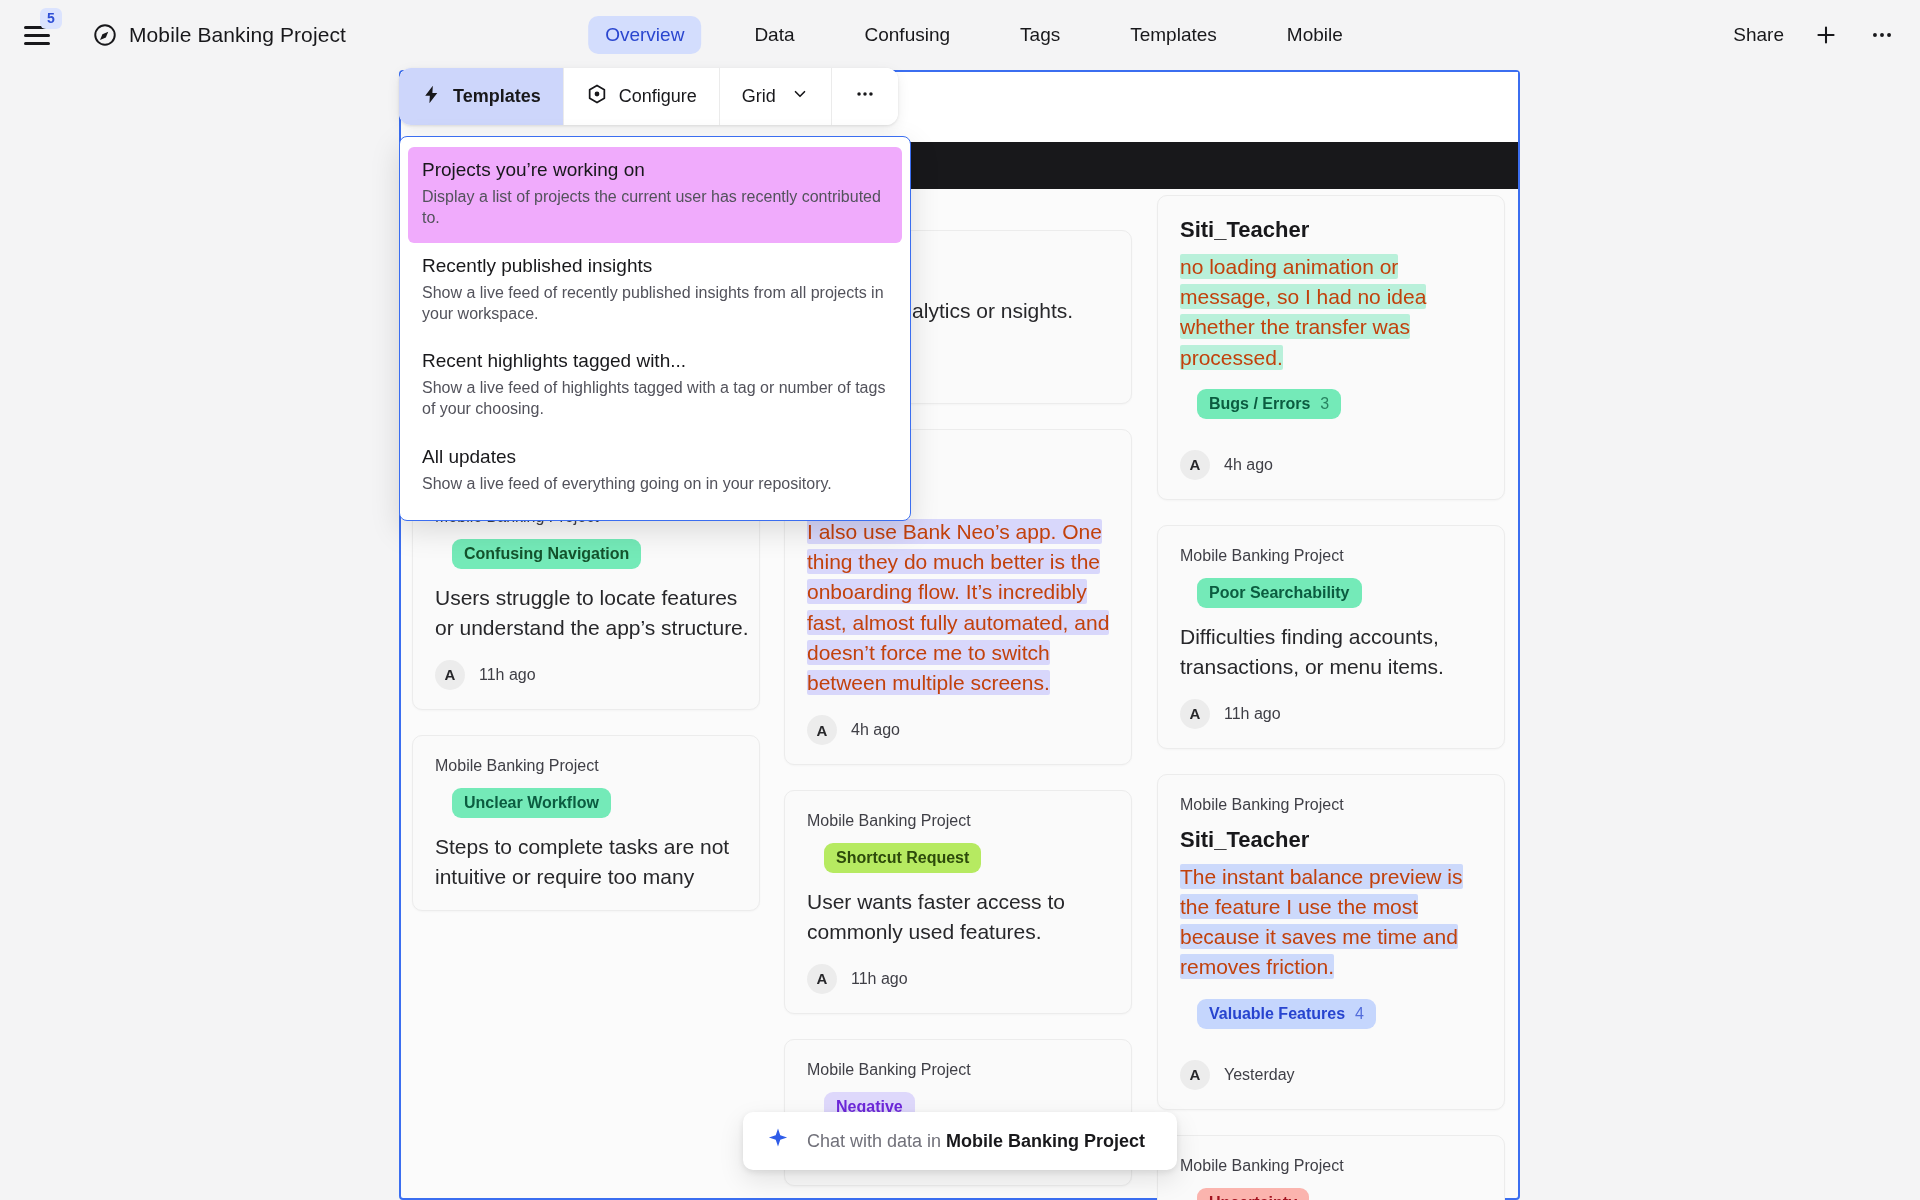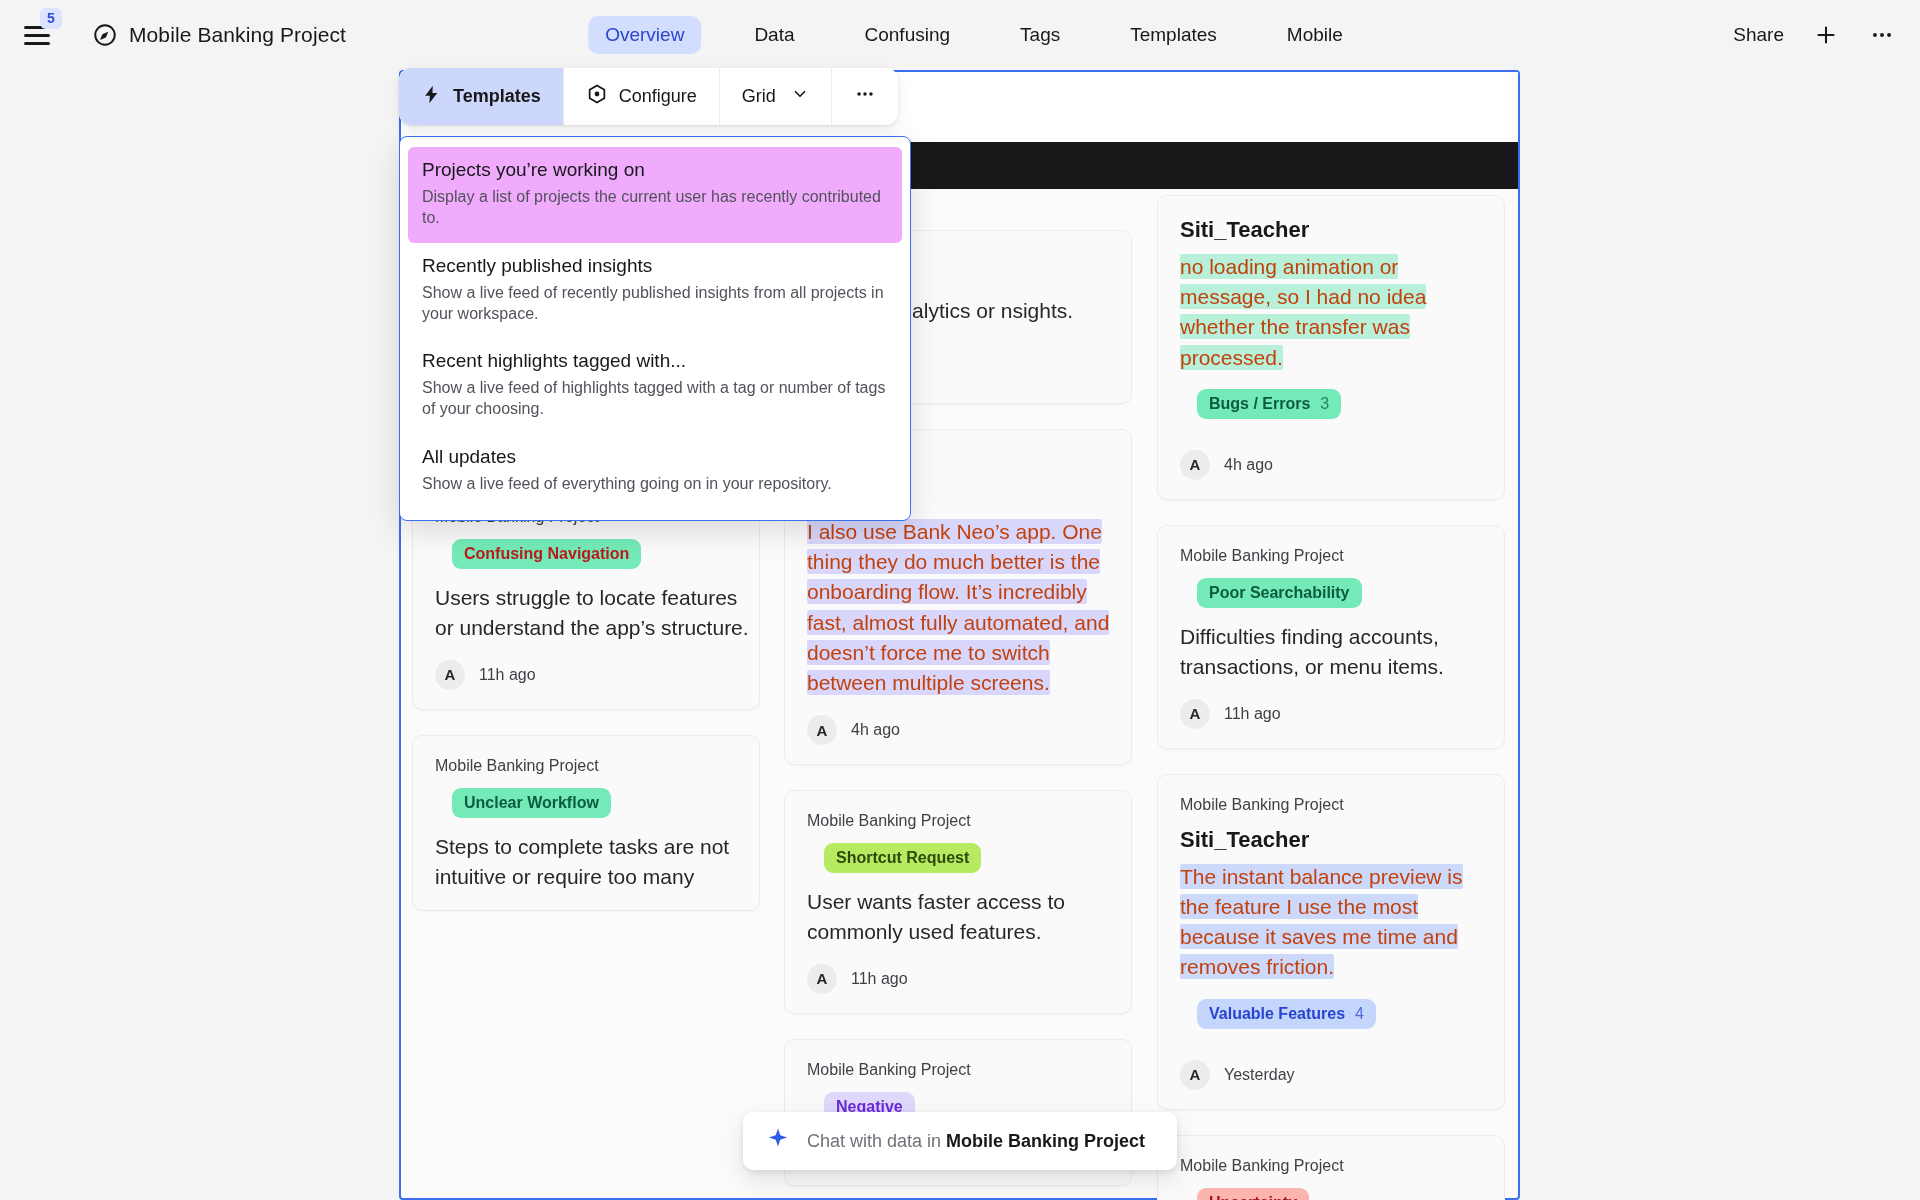--- a/index.html
+++ b/index.html
@@ -209,21 +209,21 @@
       <div class="card-project">Mobile Banking Project</div>
       <div class="card-quote"><span class="hl-line" style="background:#d8d7fb">surveys, tickets. It's a lot. If you're building something, you know that hidden in that data are the insights you need to make great experiences.</span></div>
       <div class="card-foot">
         <div class="avatar">A</div>
         <div class="stamp">4h ago</div>
       </div>
     </div>
 
     <div class="card">
       <div class="card-project">Mobile Banking Project</div>
-      <div class="tag" style="background:#74eab8;color:#b91c1c">
+      <div class="tag" style="background:#74eab8;color:#14532d">
         <span>Confusing Navigation</span>
       </div>
       <div class="card-text">Users struggle to locate features or understand the app’s structure.</div>
       <div class="card-foot">
         <div class="avatar">A</div>
         <div class="stamp">11h ago</div>
       </div>
     </div>
 
     <div class="card">

